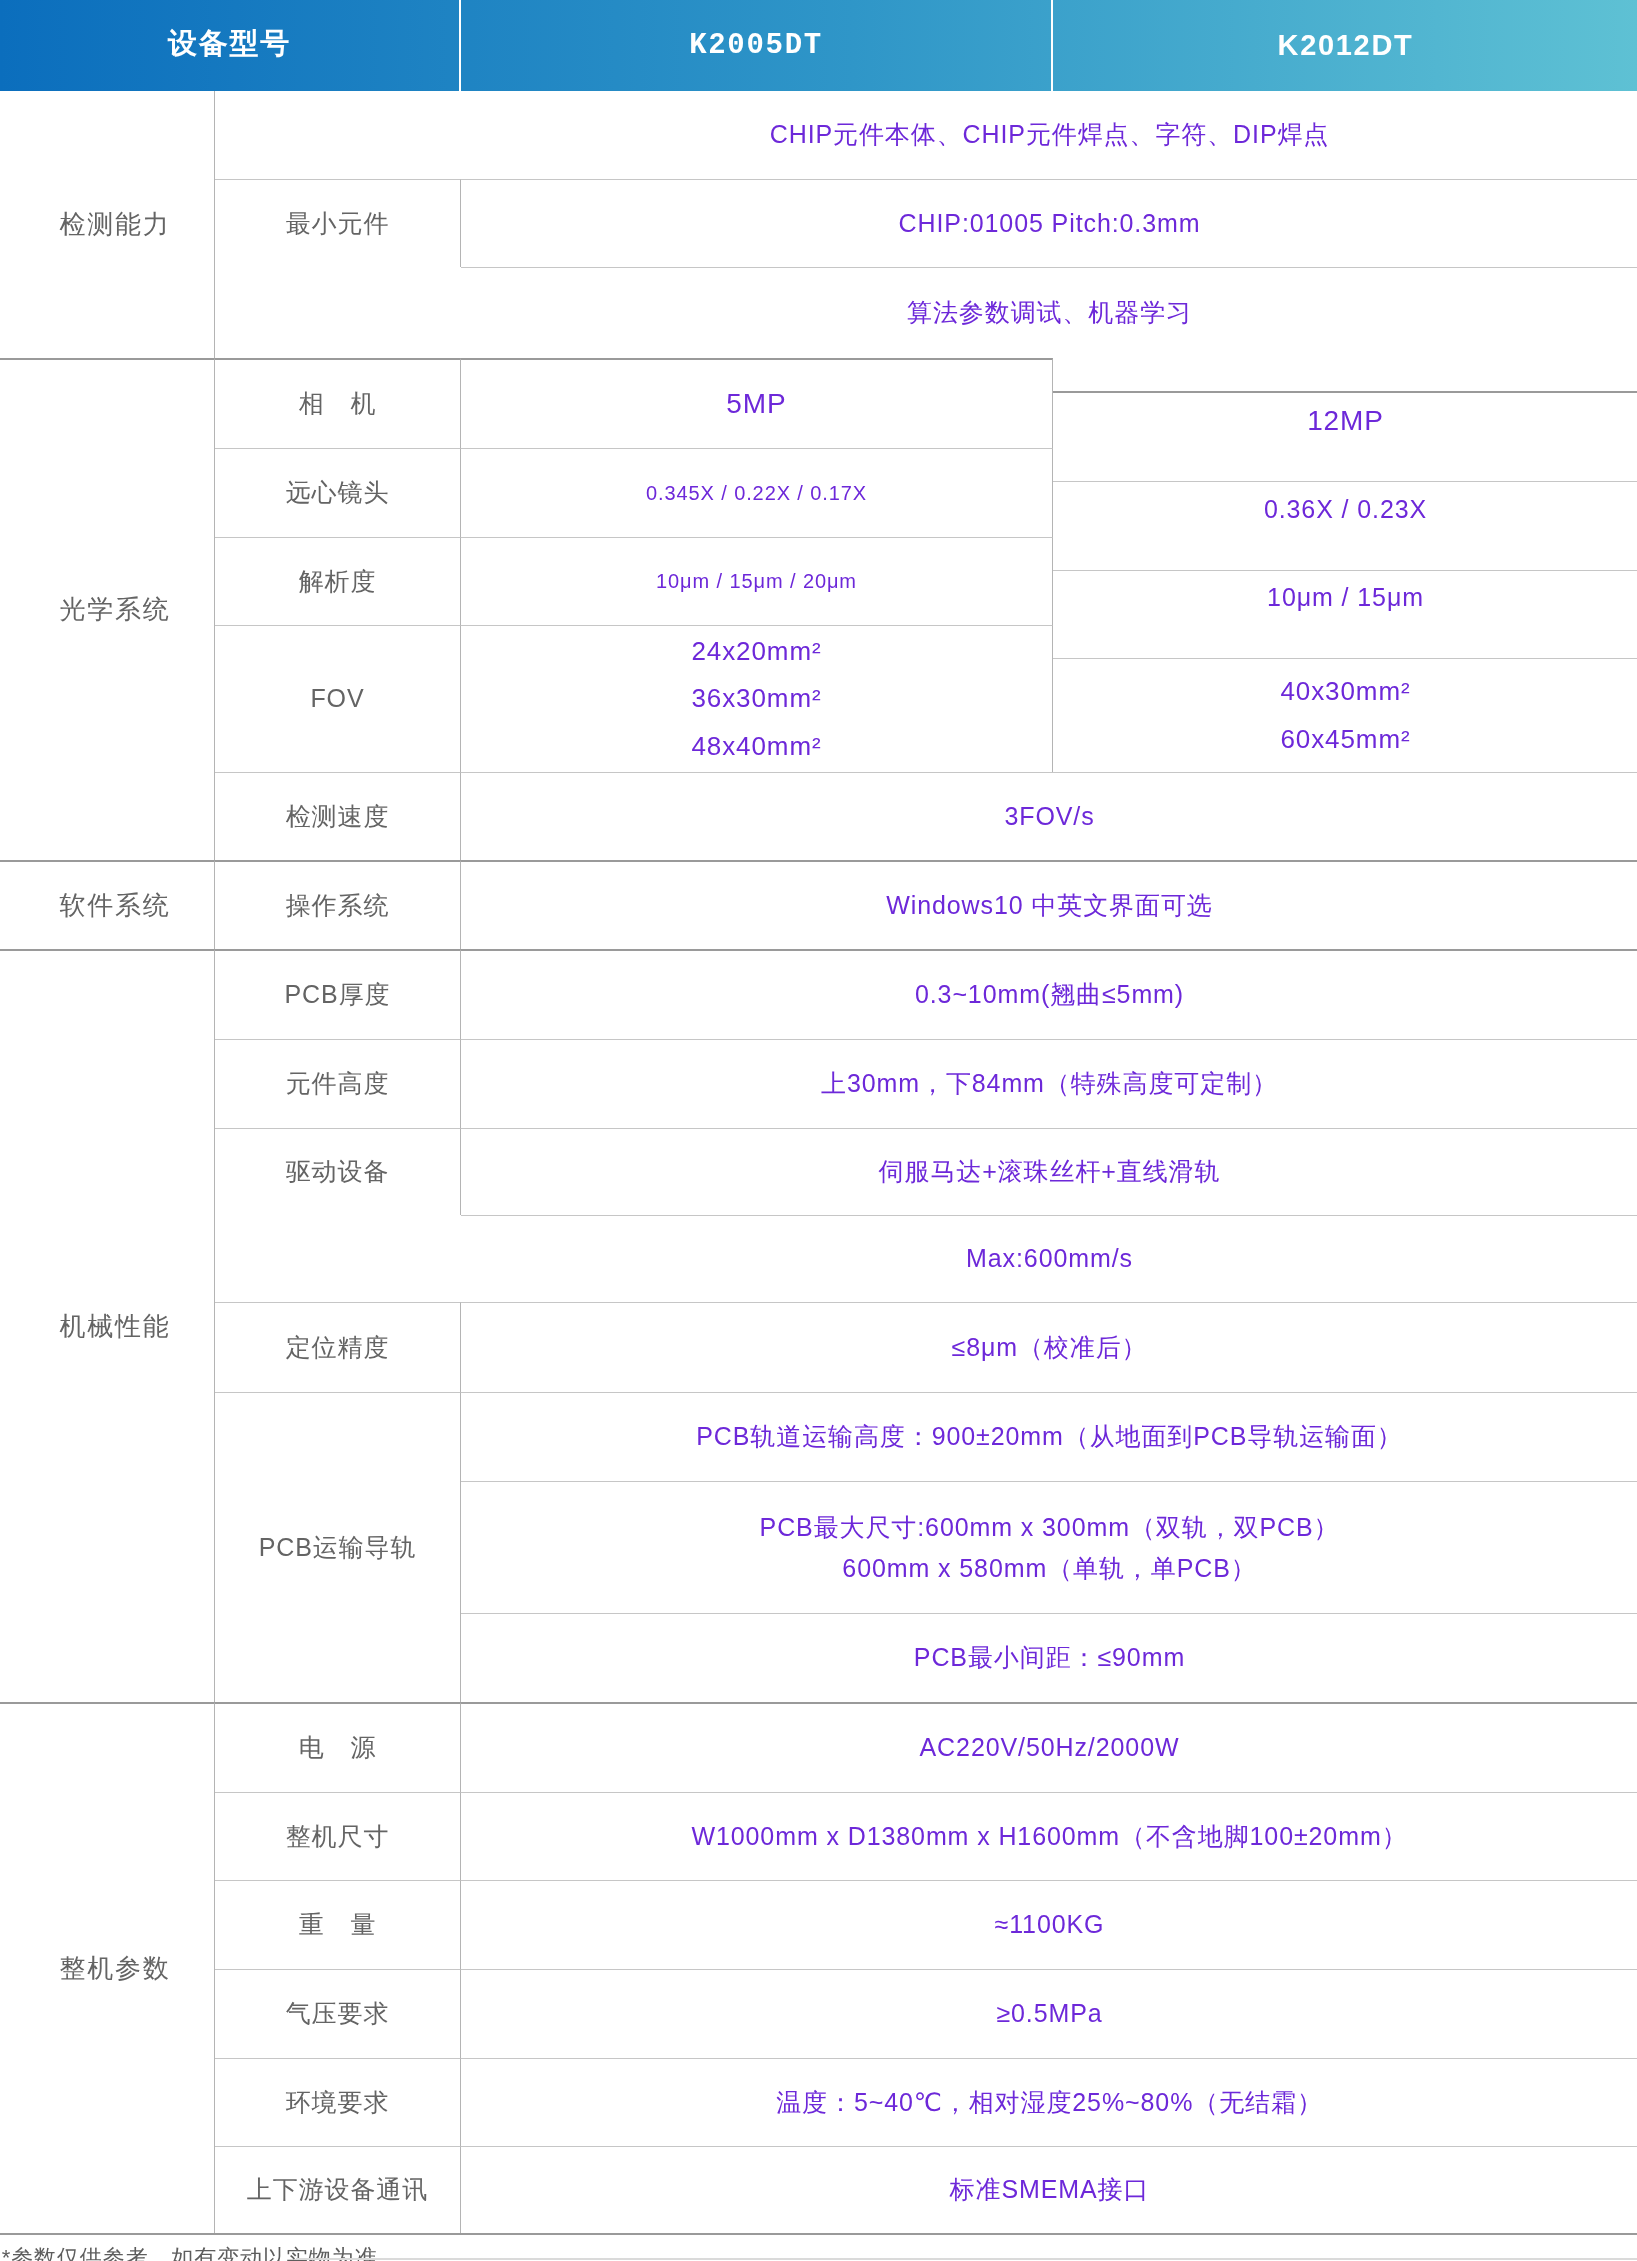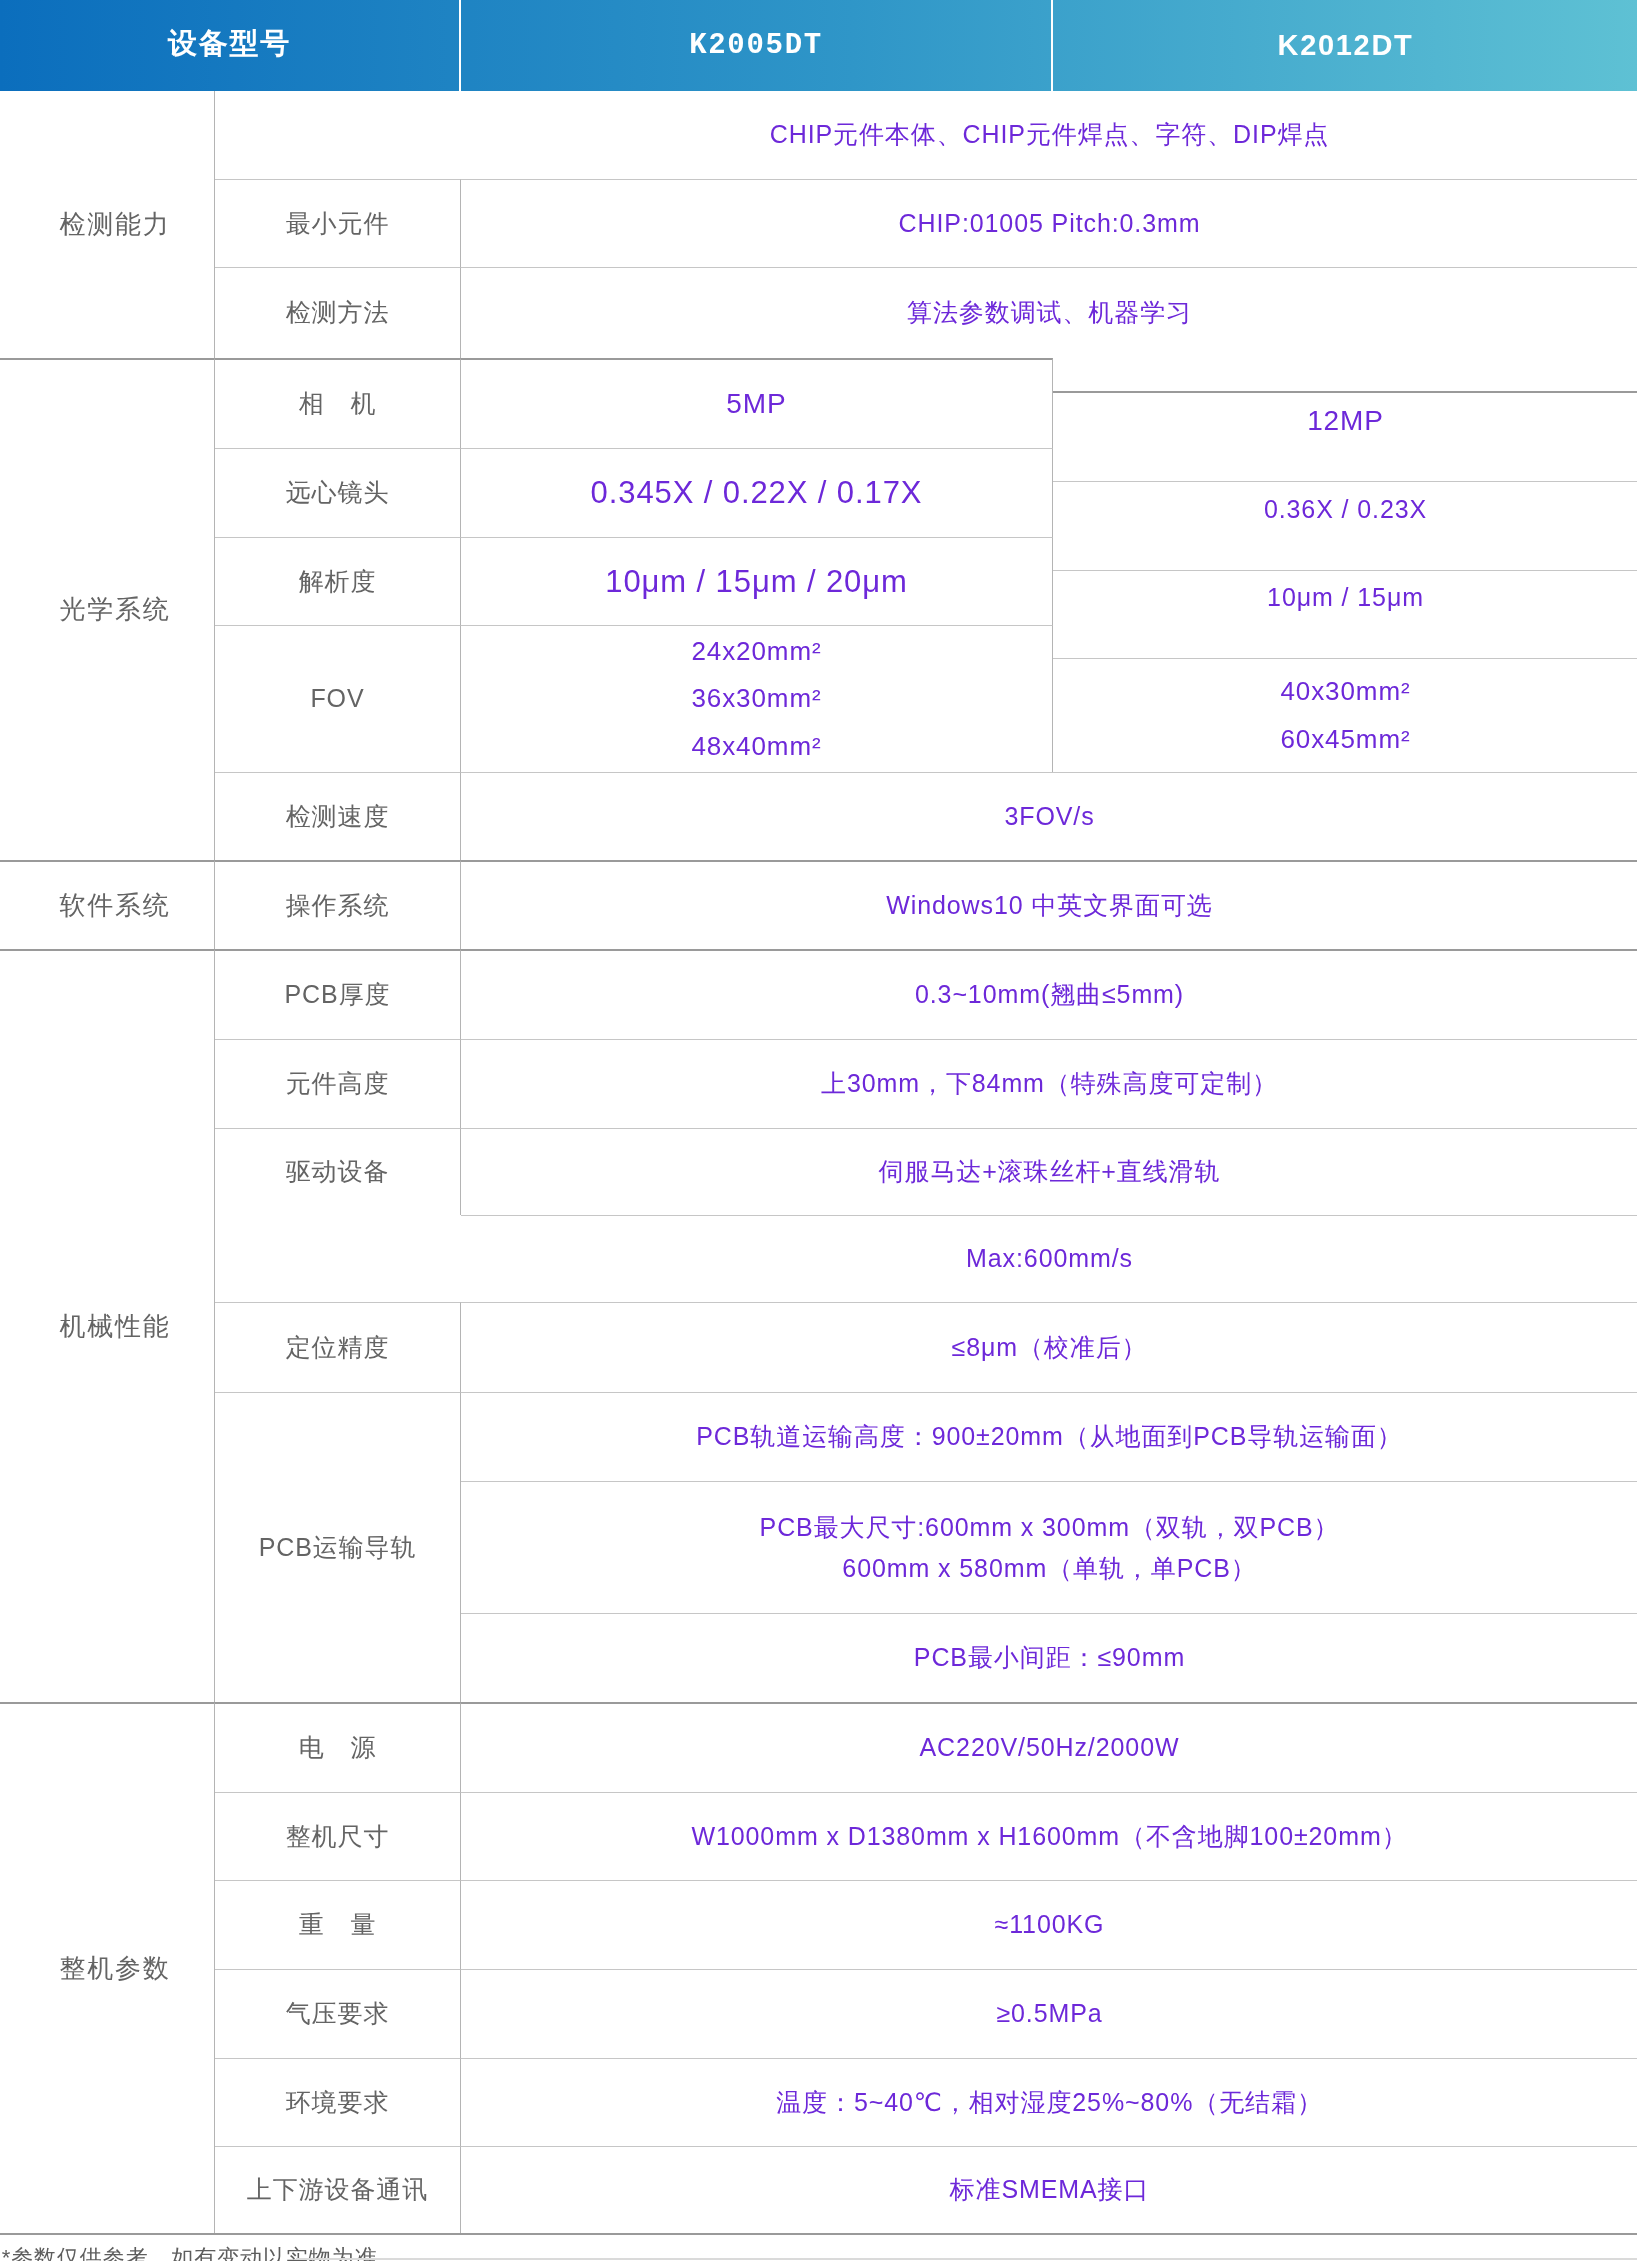--- a/index.html
+++ b/index.html
@@ -38,21 +38,21 @@
   .lbl{
     grid-column:2;color:#646464;
     border-right:1.7px solid #b4b4b4;
   }
   .val{grid-column:3/5;}
   .val1{grid-column:3;border-right:1.7px solid #b4b4b4;}
   .val2{grid-column:4;margin-top:33px;}
   .bt-g{border-top:2.6px solid #9a9a9a;}
   .bt-s{border-top:1.7px solid #c6c6c6;}
   .big{font-size:28px;}
-  .sm{font-size:31px;}
+  .sm{font-size:20px;}
   .fov{font-size:26px;line-height:1.82;}
   .two-line{line-height:1.62;}
   .footnote{
     margin:7.8px 0 0 1.7px;
     font-size:22px;color:#5d5d5d;letter-spacing:0.9px;
     text-align:left;
   }
   .edge-line{
     position:absolute;left:296px;top:2258px;width:1342px;height:1.7px;
     background:#dadada;
@@ -72,21 +72,20 @@
   <div class="cell cat bt-g" style="grid-row:5/10">光学系统</div>
   <div class="cell cat bt-g" style="grid-row:10/11">软件系统</div>
   <div class="cell cat bt-g" style="grid-row:11/19">机械性能</div>
   <div class="cell cat bt-g" style="grid-row:19/25">整机参数</div>
 
   <div class="cell val" style="grid-row:2">CHIP元件本体、CHIP元件焊点、字符、DIP焊点</div>
 
   <div class="cell lbl bt-s" style="grid-row:3">最小元件</div>
   <div class="cell val bt-s" style="grid-row:3">CHIP:01005 Pitch:0.3mm</div>
 
-  <div class="cell lbl bt-s" style="grid-row:4">检测方法</div>
   <div class="cell val bt-s" style="grid-row:4">算法参数调试、机器学习</div>
 
   <div class="cell lbl bt-g" style="grid-row:5">相　机</div>
   <div class="cell val1 bt-g big" style="grid-row:5">5MP</div>
   <div class="cell val2 bt-g big" style="grid-row:5">12MP</div>
 
   <div class="cell lbl bt-s" style="grid-row:6">远心镜头</div>
   <div class="cell val1 bt-s sm" style="grid-row:6">0.345X / 0.22X / 0.17X</div>
   <div class="cell val2 bt-s" style="grid-row:6">0.36X / 0.23X</div>
 

